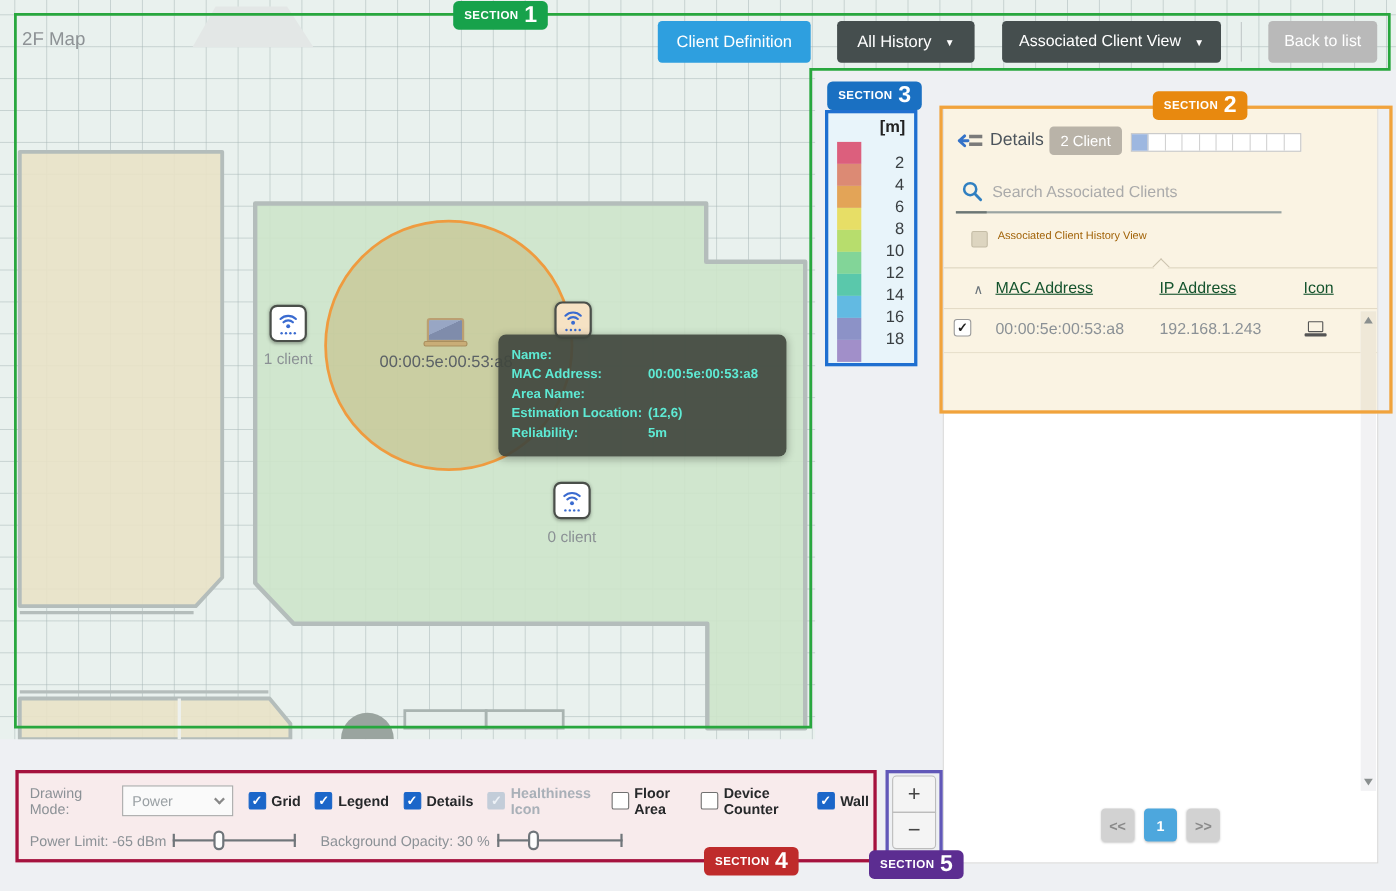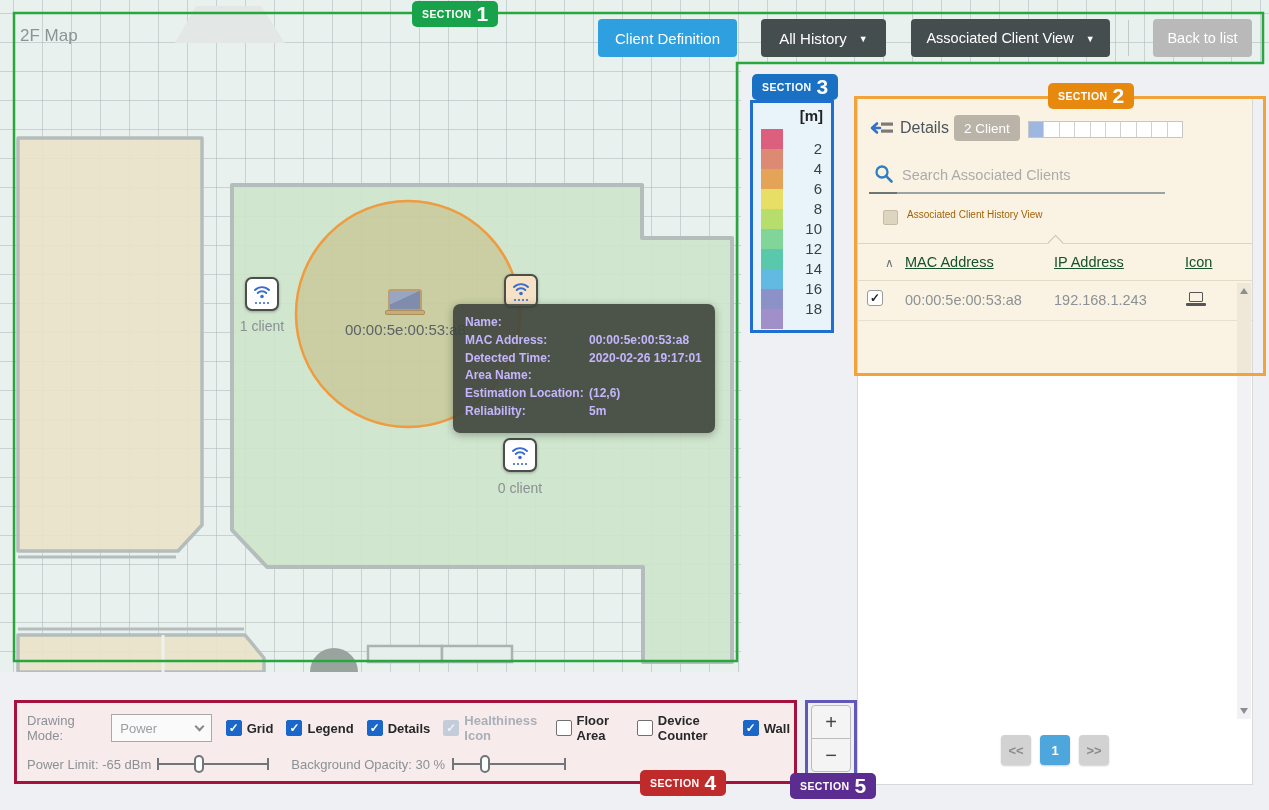--- a/index.html
+++ b/index.html
@@ -45,21 +45,21 @@
   #lbl-ap3 { left:488px; top:480px; width:64px; }
   #lbl-mac { left:328px; top:321px; width:155px; font-size:15px; color:#5c6266; }
 
   #laptop-map { left:385px; top:289px; width:40px; height:28px; z-index:2; }
   #laptop-map .screen { width:34px; height:22px; margin:0 auto; border:2px solid #bb9f72; border-radius:3px 3px 0 0;
       background:linear-gradient(155deg,#98a6c4 0%,#98a6c4 42%,#7f8cab 43%,#7f8cab 100%); }
   #laptop-map .base { width:40px; height:5px; background:#c9ad77; border-radius:2px; border:1px solid #a98f5e; margin-top:-1px; }
 
   
   #map-tooltip { left:453px; top:304px; width:262px; z-index:6; background:rgba(64,70,62,0.92);
-      border-radius:7px; padding:10px 10px 12px 12px; color:#c4b5fd; font-size:12px; font-weight:bold;
+      border-radius:7px; padding:10px 10px 12px 12px; color:#5eead4; font-size:12px; font-weight:bold;
       box-shadow:0 2px 8px rgba(0,0,0,0.3); }
   .tt-row { display:flex; line-height:17.8px; }
   .tt-l { width:124px; flex:none; }
   .tt-v { flex:1; }
 
   
   #legend { left:750px; top:100px; width:84px; height:233px; background:#e8f4fa;
             border:3px solid #1f6fd0; z-index:4; }
   #legend .unit { position:absolute; right:8px; top:4px; font-weight:bold; font-size:15px; color:#222; }
   #legend .swatches { position:absolute; left:8px; top:26px; }
@@ -233,24 +233,20 @@
 <div id="lbl-mac" class="abs map-label">00:00:5e:00:53:a8</div>
 
 <div id="map-tooltip" class="abs">
   <div class="tt-row">
       <span class="tt-l">Name:</span>
       <span class="tt-v"></span>
     </div>
   <div class="tt-row">
       <span class="tt-l">MAC Address:</span>
       <span class="tt-v">00:00:5e:00:53:a8</span>
-    </div>
-  <div class="tt-row">
-      <span class="tt-l">Detected Time:</span>
-      <span class="tt-v">2020-02-26 19:17:01</span>
     </div>
   <div class="tt-row">
       <span class="tt-l">Area Name:</span>
       <span class="tt-v"></span>
     </div>
   <div class="tt-row">
       <span class="tt-l">Estimation Location:</span>
       <span class="tt-v">(12,6)</span>
     </div>
   <div class="tt-row">

